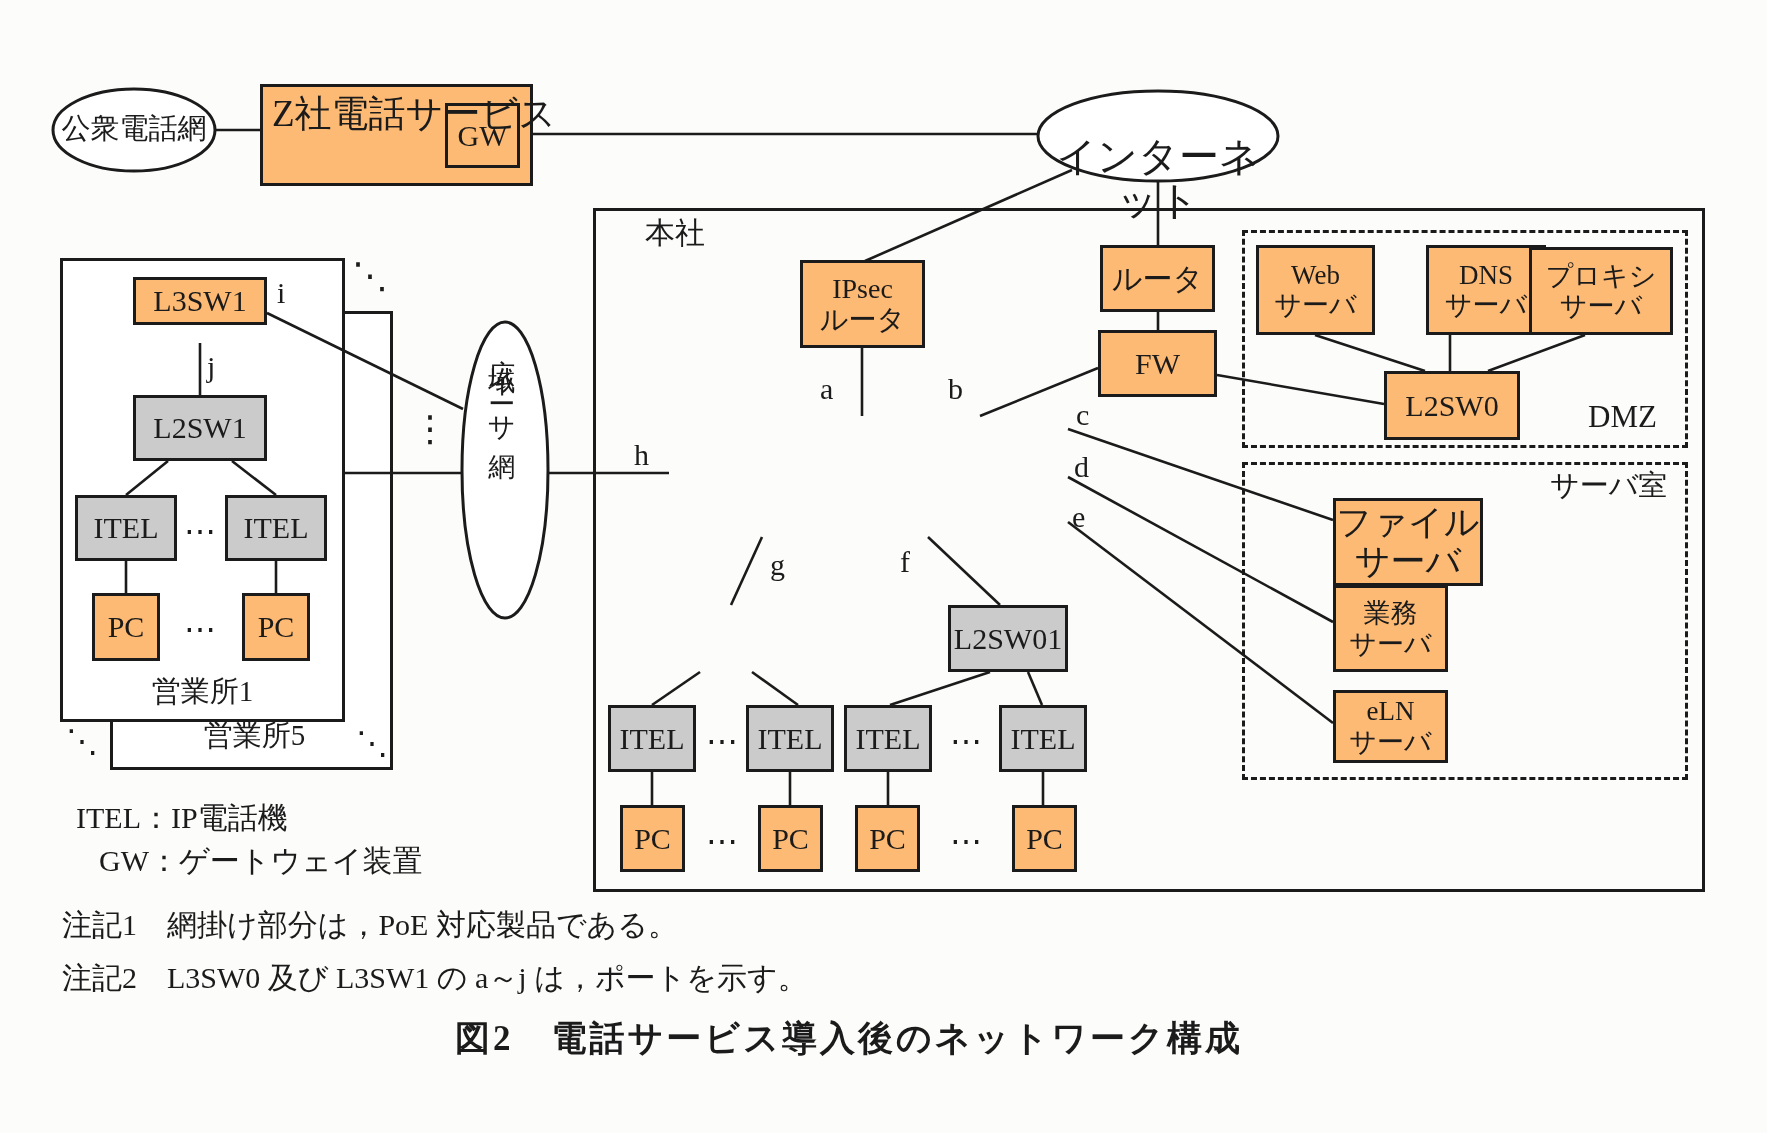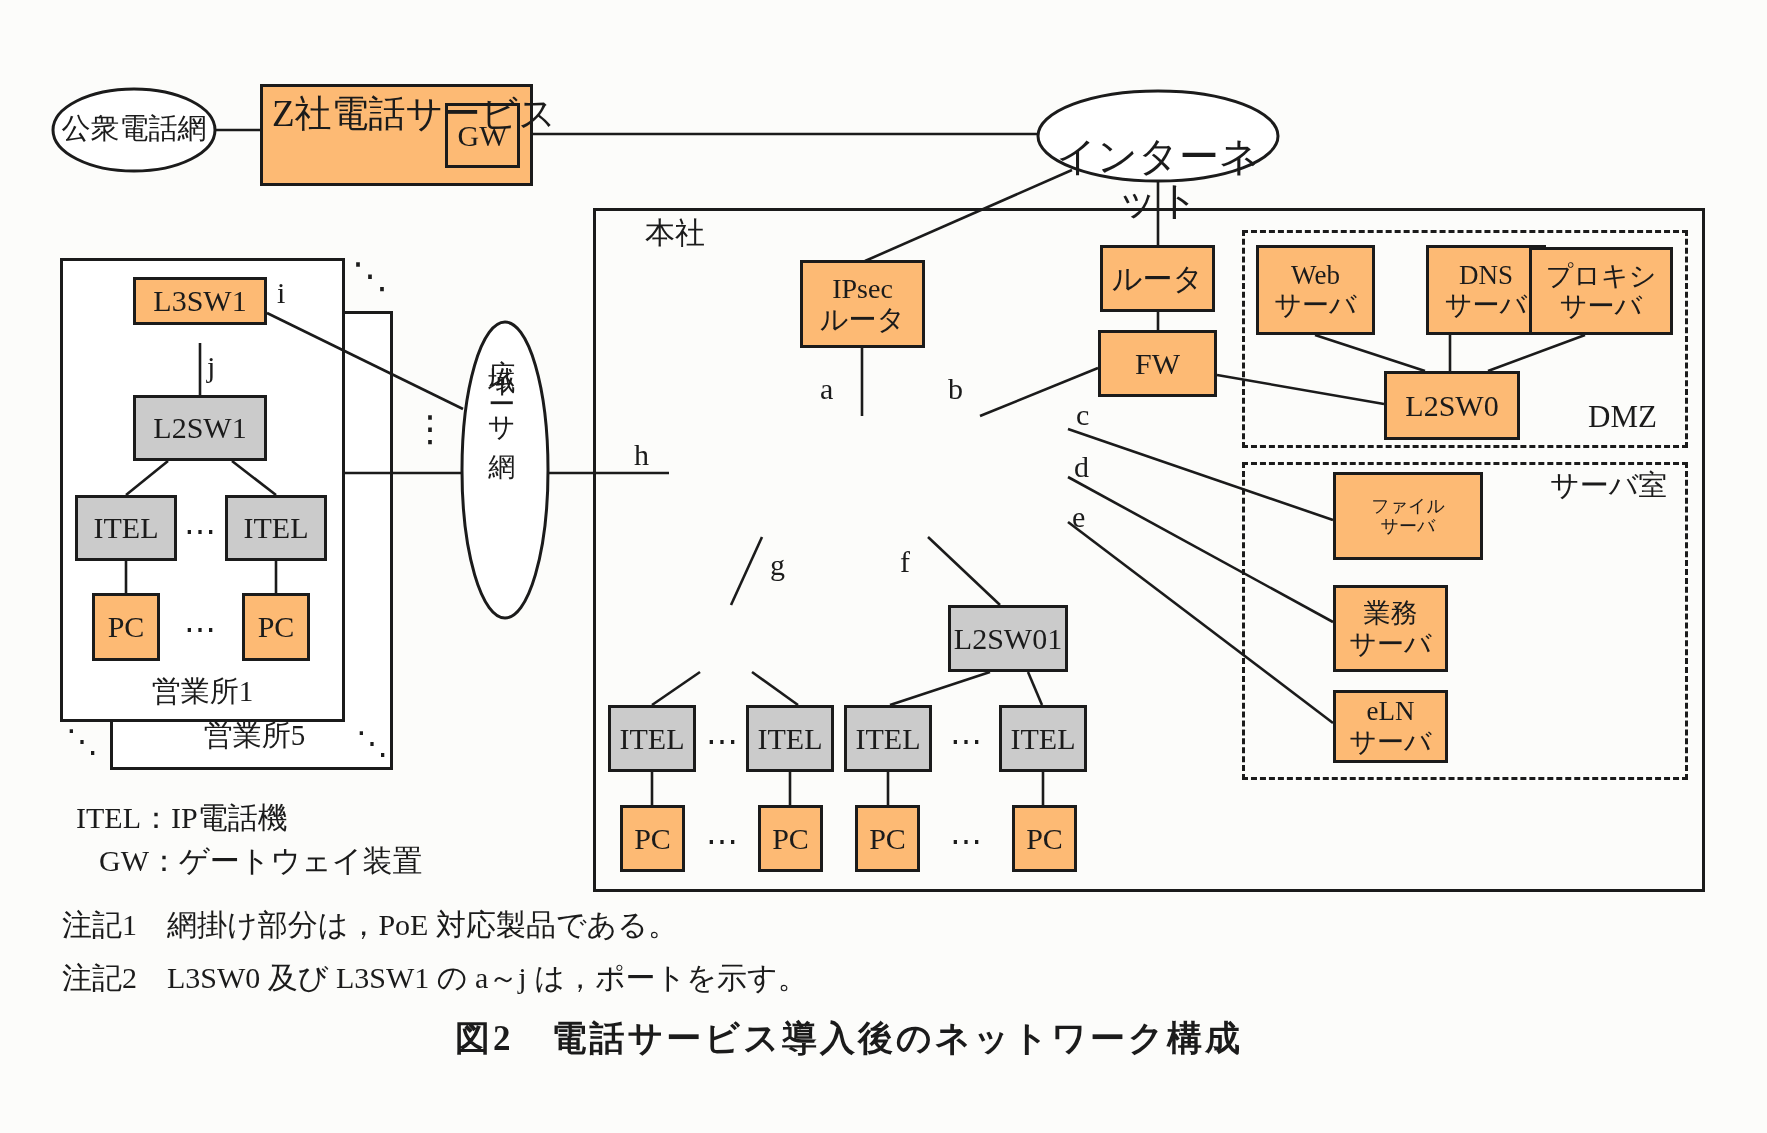--- a/index.html
+++ b/index.html
@@ -109,21 +109,21 @@
   <div class="lbl" style="left:1588px;top:400px;font-size:31px;">DMZ</div>
   <div class="box" style="left:1256px;top:245px;width:119px;height:90px;font-size:27px;">Web
 サーバ</div>
   <div class="box" style="left:1390px;top:245px;width:120px;height:90px;font-size:27px;margin-left:36px;">DNS
 サーバ</div>
   <div class="box" style="left:1529px;top:247px;width:144px;height:88px;font-size:27px;">プロキシ
 サーバ</div>
   <div class="box" style="left:1384px;top:371px;width:136px;height:69px;">L2SW0</div>
 
   <div class="lbl" style="left:1550px;top:470px;font-size:29px;">サーバ室</div>
-  <div class="box" style="left:1333px;top:472px;width:150px;height:88px;font-size:18px;">ファイル
+  <div class="box" style="left:1333px;top:498px;width:150px;height:88px;font-size:35px;">ファイル
 サーバ</div>
   <div class="box" style="left:1333px;top:585px;width:115px;height:87px;font-size:27px;">業務
 サーバ</div>
   <div class="box" style="left:1333px;top:690px;width:115px;height:73px;font-size:27px;">eLN
 サーバ</div>
 
   <div class="box" style="left:133px;top:277px;width:134px;height:48px;">L3SW1</div>
   <div class="box gray" style="left:133px;top:395px;width:134px;height:66px;">L2SW1</div>
   <div class="box gray" style="left:75px;top:495px;width:102px;height:66px;">ITEL</div>
   <div class="box gray" style="left:225px;top:495px;width:102px;height:66px;">ITEL</div>

